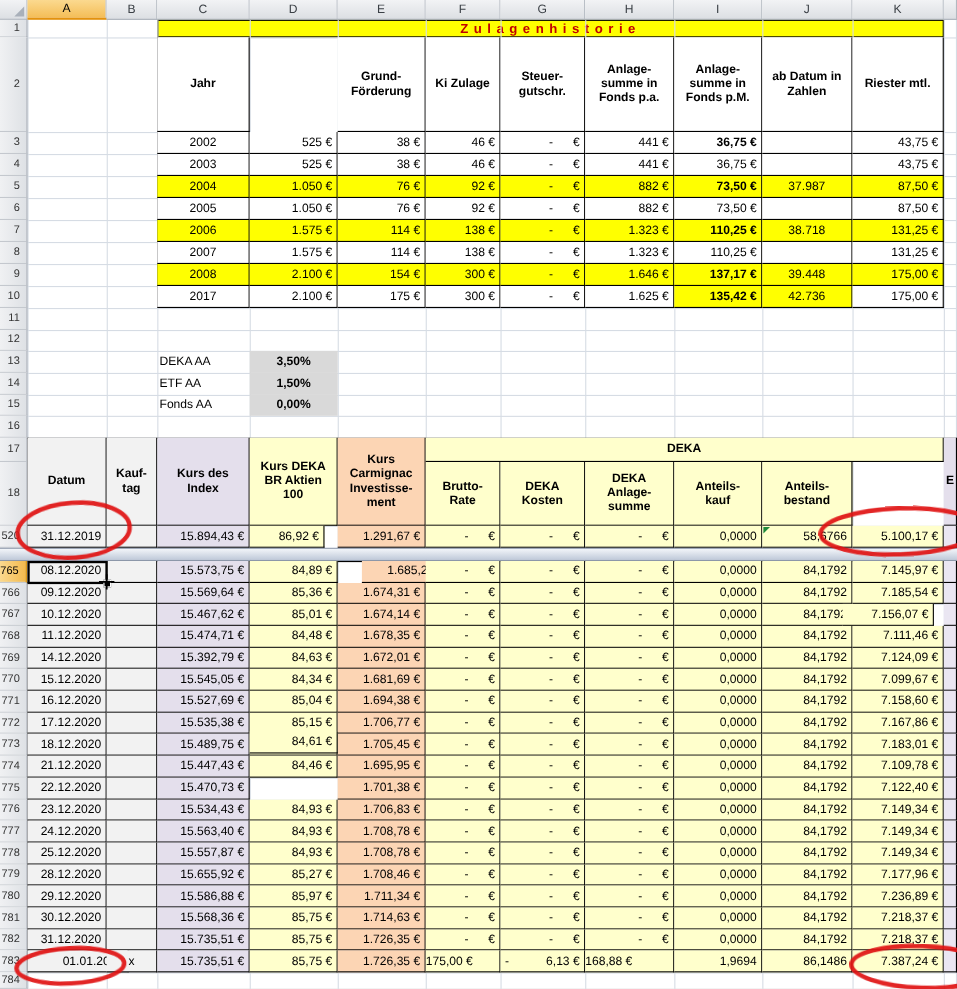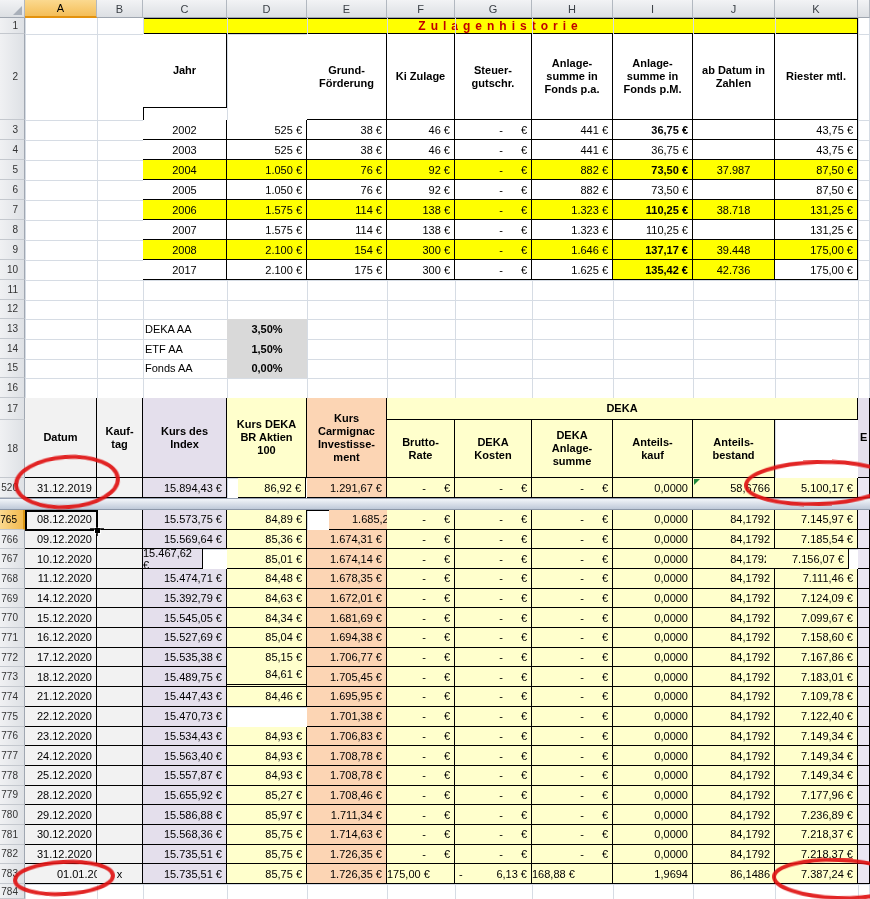--- a/index.html
+++ b/index.html
@@ -166,21 +166,21 @@
     <div class="rowhead" style="left: 0px; top: 726.524px; width: 25px; height: 19.684px;">776</div>
     <div class="rowhead" style="left: 0px; top: 746.208px; width: 25px; height: 19.684px;">777</div>
     <div class="rowhead" style="left: 0px; top: 765.892px; width: 25px; height: 19.684px;">778</div>
     <div class="rowhead" style="left: 0px; top: 785.576px; width: 25px; height: 19.684px;">779</div>
     <div class="rowhead" style="left: 0px; top: 805.26px; width: 25px; height: 19.684px;">780</div>
     <div class="rowhead" style="left: 0px; top: 824.944px; width: 25px; height: 19.684px;">781</div>
     <div class="rowhead" style="left: 0px; top: 844.628px; width: 25px; height: 19.684px;">782</div>
     <div class="rowhead" style="left: 0px; top: 864.312px; width: 25px; height: 19.684px;">783</div>
     <div class="rowhead" style="left: 0px; top: 884px; width: 25px; height: 15px;">784</div>
     <div class="blackline" style="left: 143px; top: 34px; width: 1px; height: 246px;"></div>
-    <div class="cell hdr" style="left: 143px; top: 34px; width: 84px; height: 74px;">Jahr</div>
+    <div class="cell hdr" style="left: 143px; top: 34px; width: 84px; height: 86px;">Jahr</div>
     <div class="cell hdr" style="left: 307px; top: 34px; width: 80px; height: 86px;">Grund-
 Förderung</div>
     <div class="cell hdr" style="left: 387px; top: 34px; width: 68px; height: 86px;">Ki Zulage</div>
     <div class="cell hdr" style="left: 455px; top: 34px; width: 77px; height: 86px;">Steuer-
 gutschr.</div>
     <div class="cell hdr" style="left: 532px; top: 34px; width: 81px; height: 86px;">Anlage-
 summe in
 Fonds p.a.</div>
     <div class="cell hdr" style="left: 613px; top: 34px; width: 80px; height: 86px;">Anlage-
 summe in
@@ -323,21 +323,21 @@
 Anlage-
 summe</div>
     <div class="cell hdr" style="left: 613px; top: 420px; width: 80px; height: 58px; background: rgb(255, 255, 204);">Anteils-
 kauf</div>
     <div class="cell hdr" style="left: 693px; top: 420px; width: 82px; height: 58px; background: rgb(255, 255, 204);">Anteils-
 bestand</div>
     <div class="cell hdr" style="left: 858px; top: 398px; width: 12px; height: 80px; background: rgb(228, 223, 236); justify-content: flex-start; padding-left: 2px;">E</div>
     <div class="cell r" style="left: 25px; top: 478px; width: 72px; height: 20px; background: rgb(242, 242, 242);">31.12.2019</div>
     <div class="cell c" style="left: 97px; top: 478px; width: 46px; height: 20px; background: rgb(242, 242, 242);"></div>
     <div class="cell r" style="left: 143px; top: 478px; width: 84px; height: 20px; background: rgb(228, 223, 236);">15.894,43 €</div>
-    <div class="cell r" style="left: 227px; top: 478px; width: 68px; height: 20px; background: rgb(255, 255, 204); margin-left: 11px;">86,92 €</div>
+    <div class="cell r" style="left: 227px; top: 478px; width: 68px; height: 20px; background: rgb(255, 255, 204);">86,92 €</div>
     <div class="cell r" style="left: 307px; top: 478px; width: 80px; height: 20px; background: rgb(252, 213, 180);">1.291,67 €</div>
     <div class="cell acct" style="left: 387px; top: 478px; width: 68px; height: 20px; background: rgb(255, 255, 204);">
       <span>-</span>
       <span class="gap"></span>
       <span>€</span>
     </div>
     <div class="cell acct" style="left: 455px; top: 478px; width: 77px; height: 20px; background: rgb(255, 255, 204);">
       <span>-</span>
       <span class="gap"></span>
       <span>€</span>
@@ -394,21 +394,21 @@
       <span>-</span>
       <span class="gap"></span>
       <span>€</span>
     </div>
     <div class="cell r" style="left: 613px; top: 529.684px; width: 80px; height: 19.684px; background: rgb(255, 255, 204);">0,0000</div>
     <div class="cell r" style="left: 693px; top: 529.684px; width: 82px; height: 19.684px; background: rgb(255, 255, 204);">84,1792</div>
     <div class="cell r" style="left: 775px; top: 529.684px; width: 83px; height: 19.684px; background: rgb(255, 255, 204);">7.185,54 €</div>
     <div class="cell" style="left: 858px; top: 529.684px; width: 12px; height: 19.684px; background: rgb(234, 230, 242);"></div>
     <div class="cell r" style="left: 25px; top: 549.368px; width: 72px; height: 19.684px; background: rgb(242, 242, 242);">10.12.2020</div>
     <div class="cell c" style="left: 97px; top: 549.368px; width: 46px; height: 19.684px; background: rgb(242, 242, 242);"></div>
-    <div class="cell r" style="left: 143px; top: 549.368px; width: 60px; height: 19.684px; background: rgb(228, 223, 236);">15.467,62 €</div>
+    <div class="cell r" style="left: 143px; top: 549.368px; width: 84px; height: 19.684px; background: rgb(228, 223, 236);">15.467,62 €</div>
     <div class="cell r" style="left: 227px; top: 549.368px; width: 80px; height: 19.684px; background: rgb(255, 255, 204);">85,01 €</div>
     <div class="cell r" style="left: 307px; top: 549.368px; width: 80px; height: 19.684px; background: rgb(252, 213, 180);">1.674,14 €</div>
     <div class="cell acct" style="left: 387px; top: 549.368px; width: 68px; height: 19.684px; background: rgb(255, 255, 204);">
       <span>-</span>
       <span class="gap"></span>
       <span>€</span>
     </div>
     <div class="cell acct" style="left: 455px; top: 549.368px; width: 77px; height: 19.684px; background: rgb(255, 255, 204);">
       <span>-</span>
       <span class="gap"></span>

